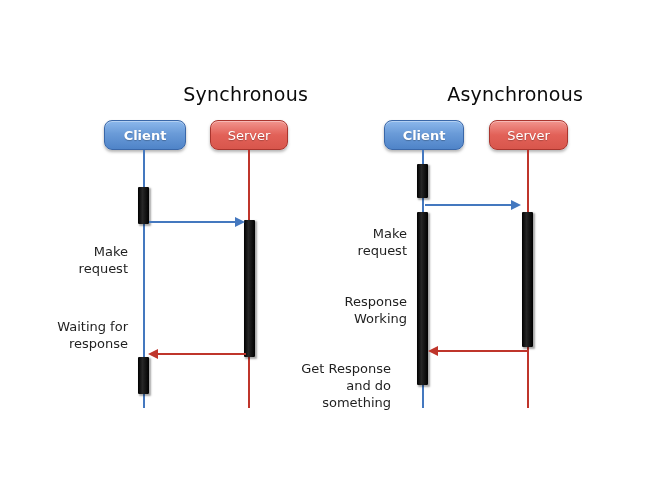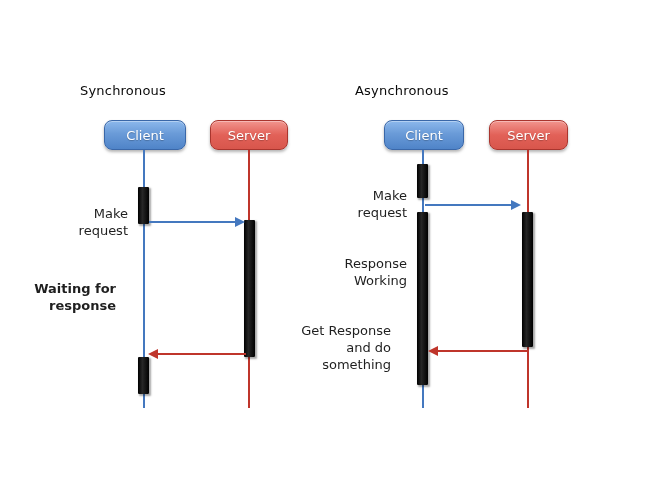--- a/index.html
+++ b/index.html
@@ -1,54 +1,55 @@
 <!DOCTYPE html>
 <html><head>
 <meta charset="utf-8">
 <style>
   html,body{margin:0;padding:0;background:#ffffff;}
   #canvas{
     position:relative;width:650px;height:488px;background:#ffffff;overflow:hidden;
     font-family:"DejaVu Sans","Liberation Sans",sans-serif;
   }
   .title{
-    position:absolute;text-align:left;font-size:13px;color:#0a0a0a;
+    position:absolute;text-align:right;font-size:19px;color:#0a0a0a;
     letter-spacing:0.2px;
   }
   .actor-box{
     position:absolute;height:30px;border-radius:8px;
     display:flex;align-items:center;justify-content:center;
     font-size:13px;color:#ffffff;text-shadow:0 1px 1px rgba(0,0,0,0.25);
     box-shadow:0 2px 3px rgba(70,70,70,0.40), inset 0 1px 0 rgba(255,255,255,0.35);
     box-sizing:border-box;
   }
   .client-box{
     background:linear-gradient(180deg,#8cb8ec 0%,#6a9bd8 45%,#4f84c8 100%);
     border:1px solid #3a67a8;
+    font-weight:bold;
   }
   .server-box{
     background:linear-gradient(180deg,#f2958e 0%,#e26158 50%,#d8564c 100%);
     border:1px solid #a9352e;
   }
   .lifeline{position:absolute;width:2px;}
   .lifeline.blue{background:#4478bf;}
   .lifeline.red{background:#bf352b;}
   .activation-bar{
     position:absolute;width:11px;background:linear-gradient(90deg,#000 0%,#262626 40%,#000 100%);
     border-radius:1px;box-shadow:1.5px 1.5px 2px rgba(0,0,0,0.35);
   }
   .arrow-line{position:absolute;height:2px;}
   .arrow-line.blue{background:#4478bf;}
   .arrow-line.red{background:#bf352b;}
   .arrowhead{position:absolute;width:0;height:0;border-top:5px solid transparent;border-bottom:5px solid transparent;}
   .arrowhead.right.blue{border-left:10px solid #4478bf;}
   .arrowhead.left.red{border-right:10px solid #bf352b;}
   .annotation{
     position:absolute;font-size:13px;line-height:17px;color:#1f1f1f;
-    text-align:right;white-space:pre-line;
+    text-align:right;white-space:pre-line;margin-top:38px;
   }
 </style>
 </head>
 <body>
 
 <div id="canvas">
 
   <div>
     <div class="title" style="left:80px;top:83px;width:228px;">Synchronous</div>
 
@@ -67,21 +68,21 @@
     <div class="activation-bar" style="left:138px;top:357px;height:37px;"></div>
 
     <div class="arrow-line blue" style="left:149px;top:221px;width:87px;"></div>
     <div class="arrowhead right blue" style="left:235px;top:217px;"></div>
 
     <div class="arrow-line red" style="left:158px;top:353px;width:88px;"></div>
     <div class="arrowhead left red" style="left:148px;top:349px;"></div>
 
     <div class="annotation" style="left:28px;top:205px;width:100px;">Make
 request</div>
-    <div class="annotation" style="left:12px;top:280px;width:104px;font-weight:bold;">Waiting for
+    <div class="annotation" style="left:24px;top:280px;width:104px;">Waiting for
 response</div>
   </div>
 
   <div>
     <div class="title" style="left:355px;top:83px;width:228px;">Asynchronous</div>
 
     <div class="actor-box client-box" style="left:384px;top:120px;width:80px;">
       <span>Client</span>
     </div>
     <div class="actor-box server-box" style="left:489px;top:120px;width:79px;">

